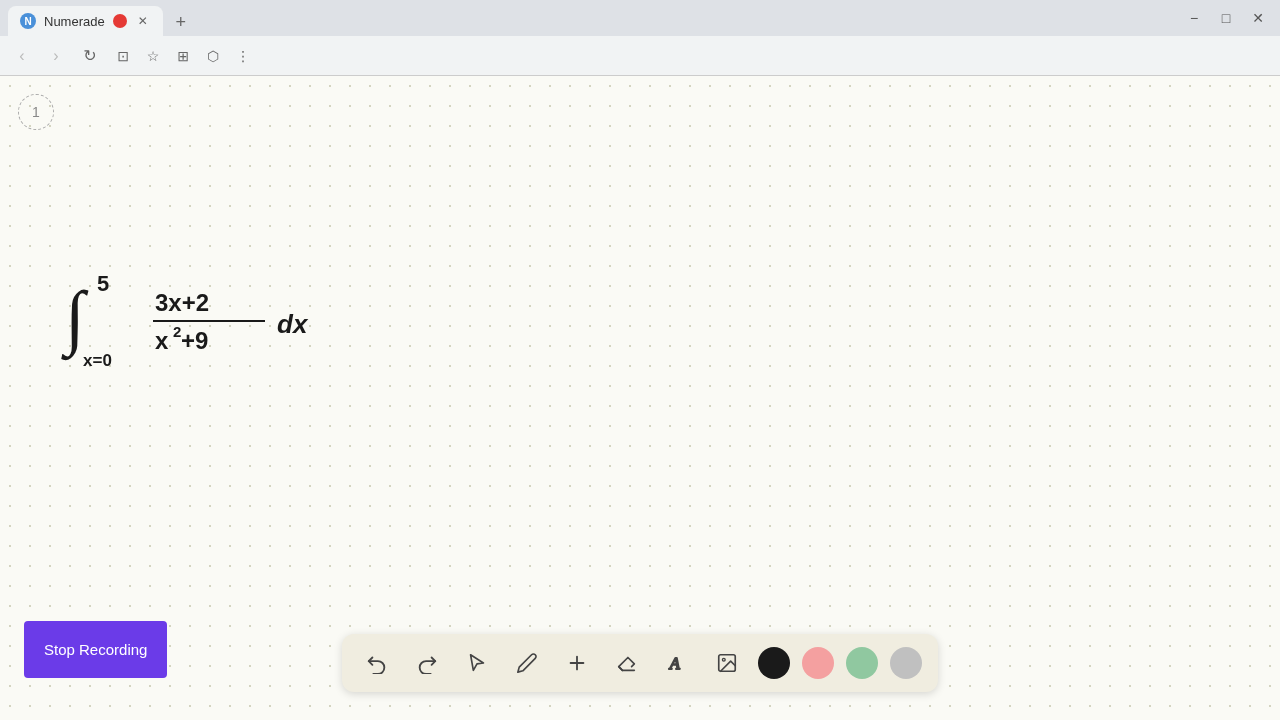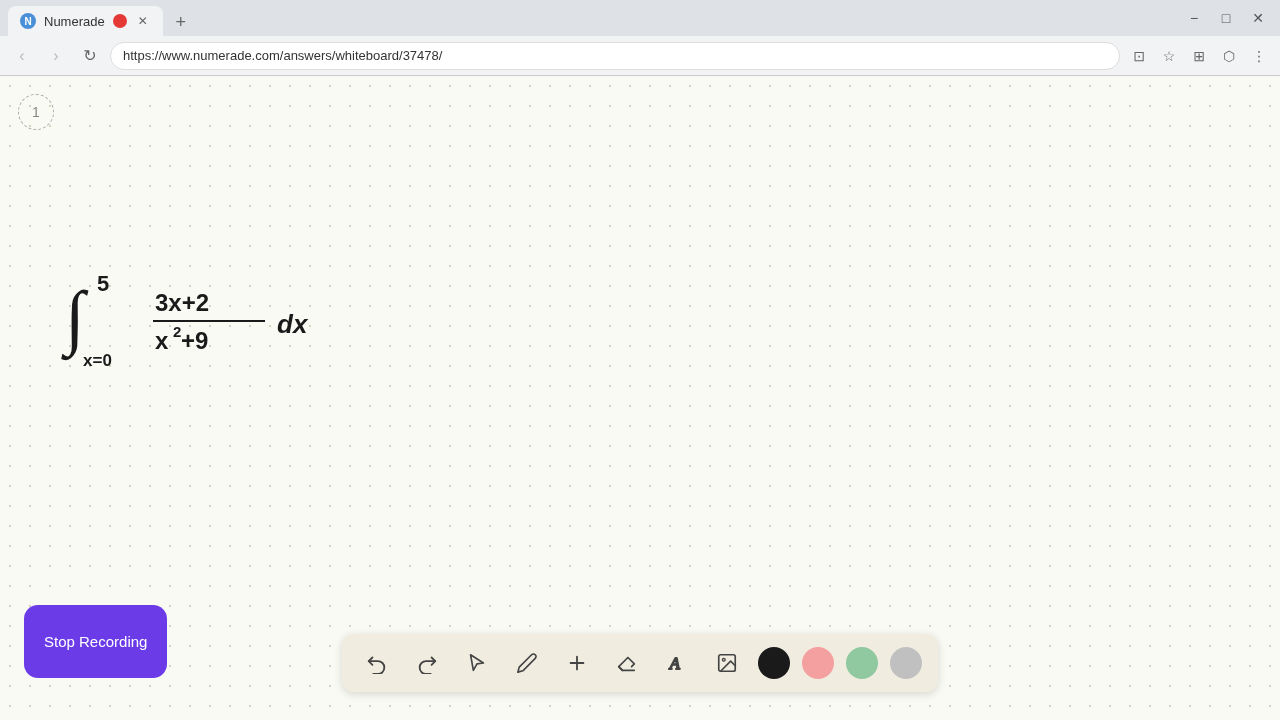--- a/index.html
+++ b/index.html
@@ -158,22 +158,22 @@
     }
 
     
     .stop-recording-btn {
       position: absolute;
       bottom: 42px;
       left: 24px;
       background: #6b3be8;
       color: white;
       border: none;
-      border-radius: 14px;
-      padding: 28px 20px;
+      border-radius: 4px;
+      padding: 20px 20px;
       font-size: 15px;
       font-weight: 500;
       cursor: pointer;
       z-index: 10;
     }
 
     
     .toolbar {
       position: absolute;
       bottom: 28px;
@@ -234,23 +234,20 @@
       <div class="win-btn">−</div>
       <div class="win-btn">□</div>
       <div class="win-btn close">✕</div>
     </div>
   </div>
 
   <div class="address-bar">
     <div class="nav-btn disabled">‹</div>
     <div class="nav-btn disabled">›</div>
     <div class="nav-btn">↻</div>
-    <div class="url-bar">
-      <span class="url-text">https://www.numerade.com/answers/whiteboard/37478/</span>
-    </div>
     <div class="address-icons">
       <div class="addr-icon">⊡</div>
       <div class="addr-icon">☆</div>
       <div class="addr-icon">⊞</div>
       <div class="addr-icon">⬡</div>
       <div class="addr-icon">⋮</div>
     </div>
   </div>
 
   <div class="content-area">

